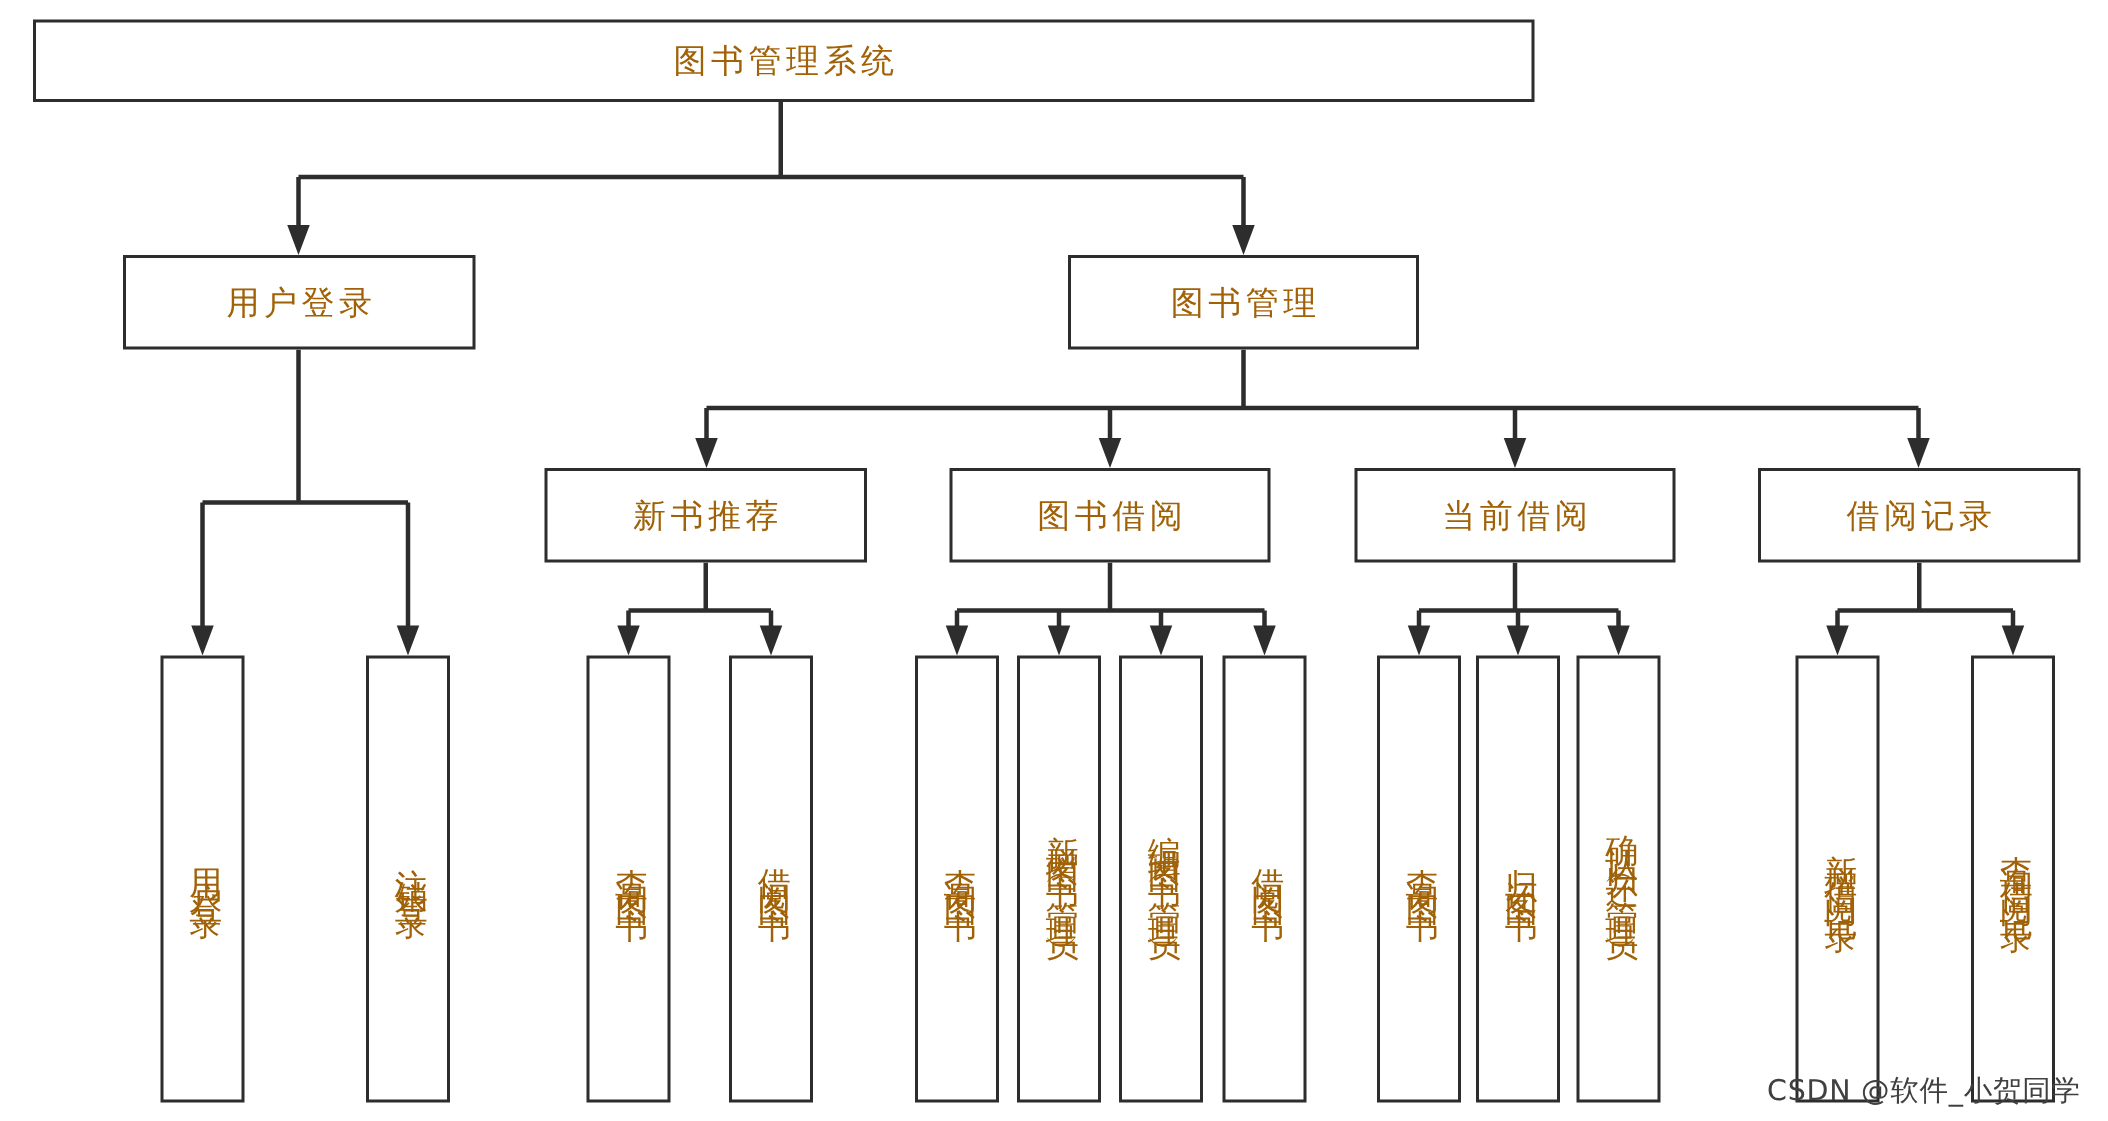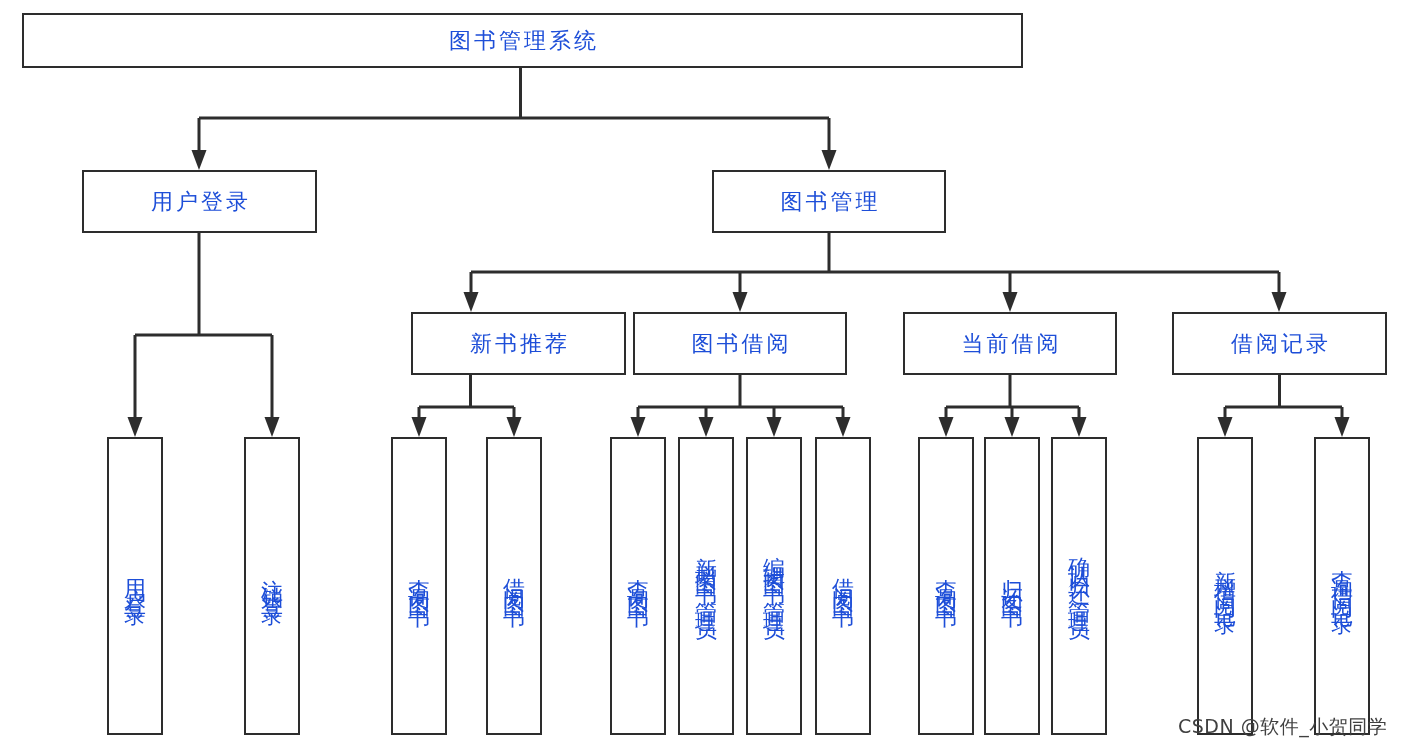--- a/index.html
+++ b/index.html
@@ -20,22 +20,23 @@
     z-index: 1;
   }
 
   .node {
     position: absolute;
     border: 2.5px solid #2d2d2d;
     background: #ffffff;
     display: flex;
     align-items: center;
     justify-content: center;
-    color: #1d4ed8;
+    color: #a16207;
     z-index: 2;
+    font-family: Liberation Mono, monospace;
   }
 
   .hbox { font-size: 22px; letter-spacing: 3px; white-space: nowrap; }
   .hbox .hlabel { transform: translateX(1.5px); }
 
   .vbox { top: 437px; width: 56px; height: 298px; }
 
   .vtext {
     writing-mode: vertical-rl;
     text-orientation: mixed;
@@ -116,21 +117,21 @@
     <span class="hlabel">图书管理系统</span>
   </div>
 
   <div class="node hbox" style="left:82px; top:170px; width:235px; height:63px;">
     <span class="hlabel">用户登录</span>
   </div>
   <div class="node hbox" style="left:712px; top:170px; width:234px; height:63px;align-items:center;">
     <span class="hlabel">图书管理</span>
   </div>
 
-  <div class="node hbox" style="left:363px; top:312px; width:215px; height:63px;margin-left:48px;">
+  <div class="node hbox" style="left:363px; top:312px; width:215px; height:63px;">
     <span class="hlabel">新书推荐</span>
   </div>
   <div class="node hbox" style="left:633px; top:312px; width:214px; height:63px;">
     <span class="hlabel">图书借阅</span>
   </div>
   <div class="node hbox" style="left:903px; top:312px; width:214px; height:63px;">
     <span class="hlabel">当前借阅</span>
   </div>
   <div class="node hbox" style="left:1172px; top:312px; width:215px; height:63px;">
     <span class="hlabel">借阅记录</span>

